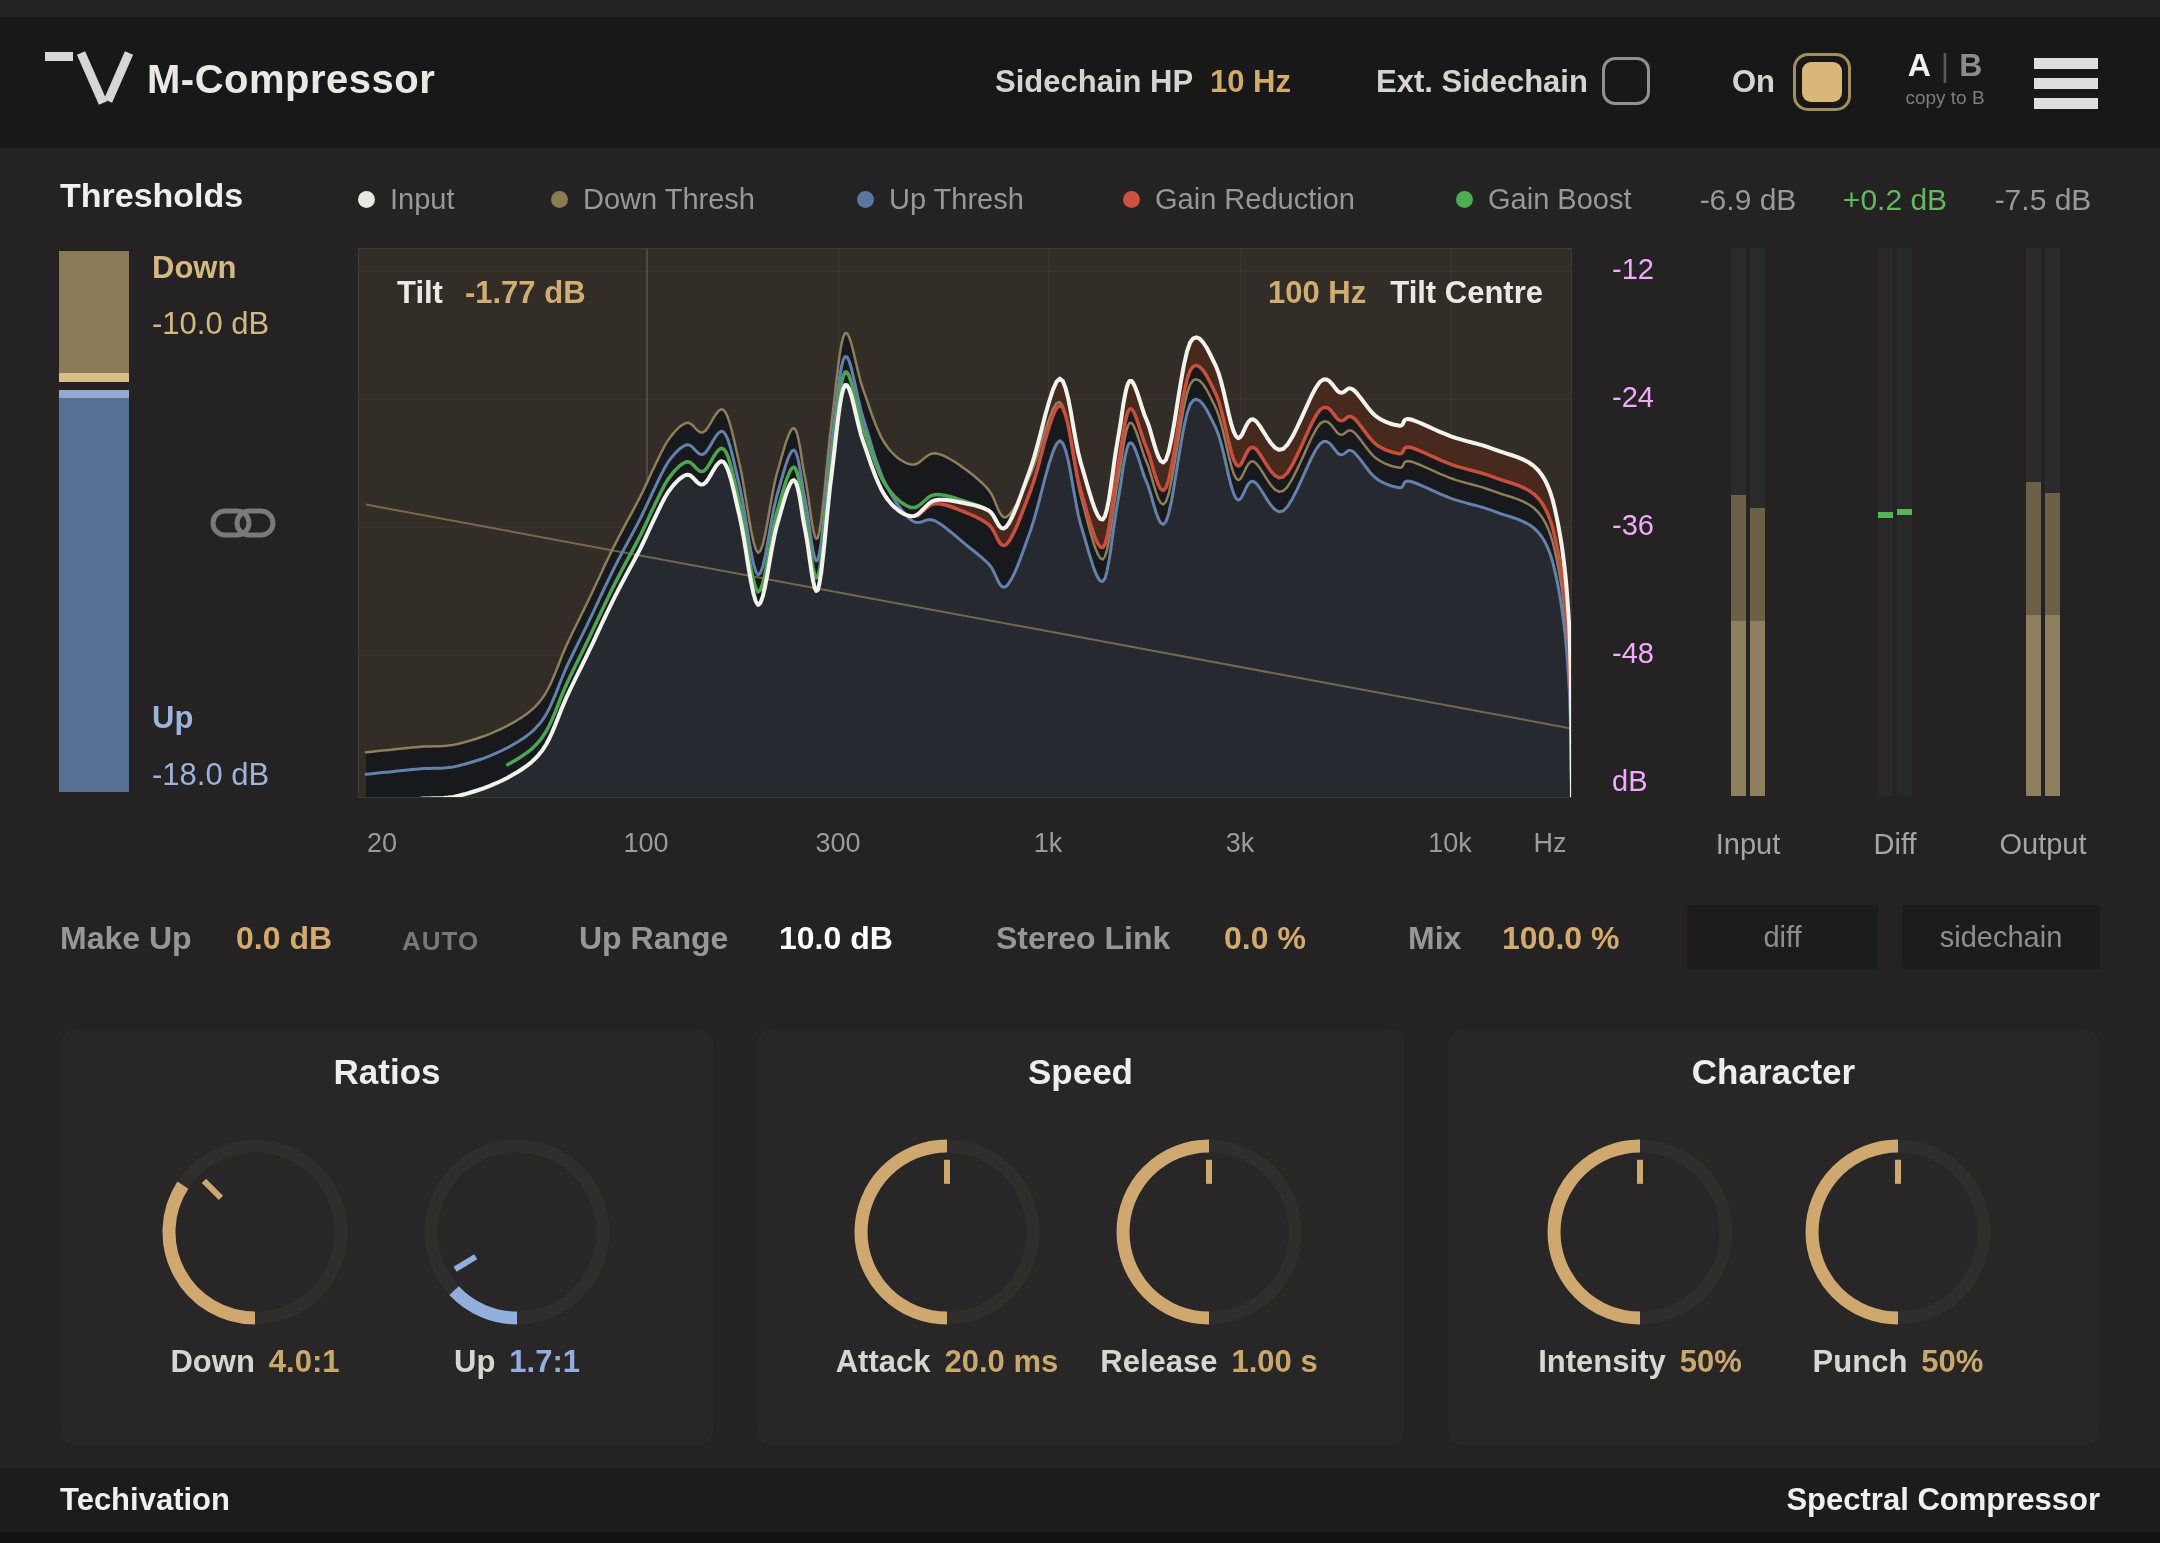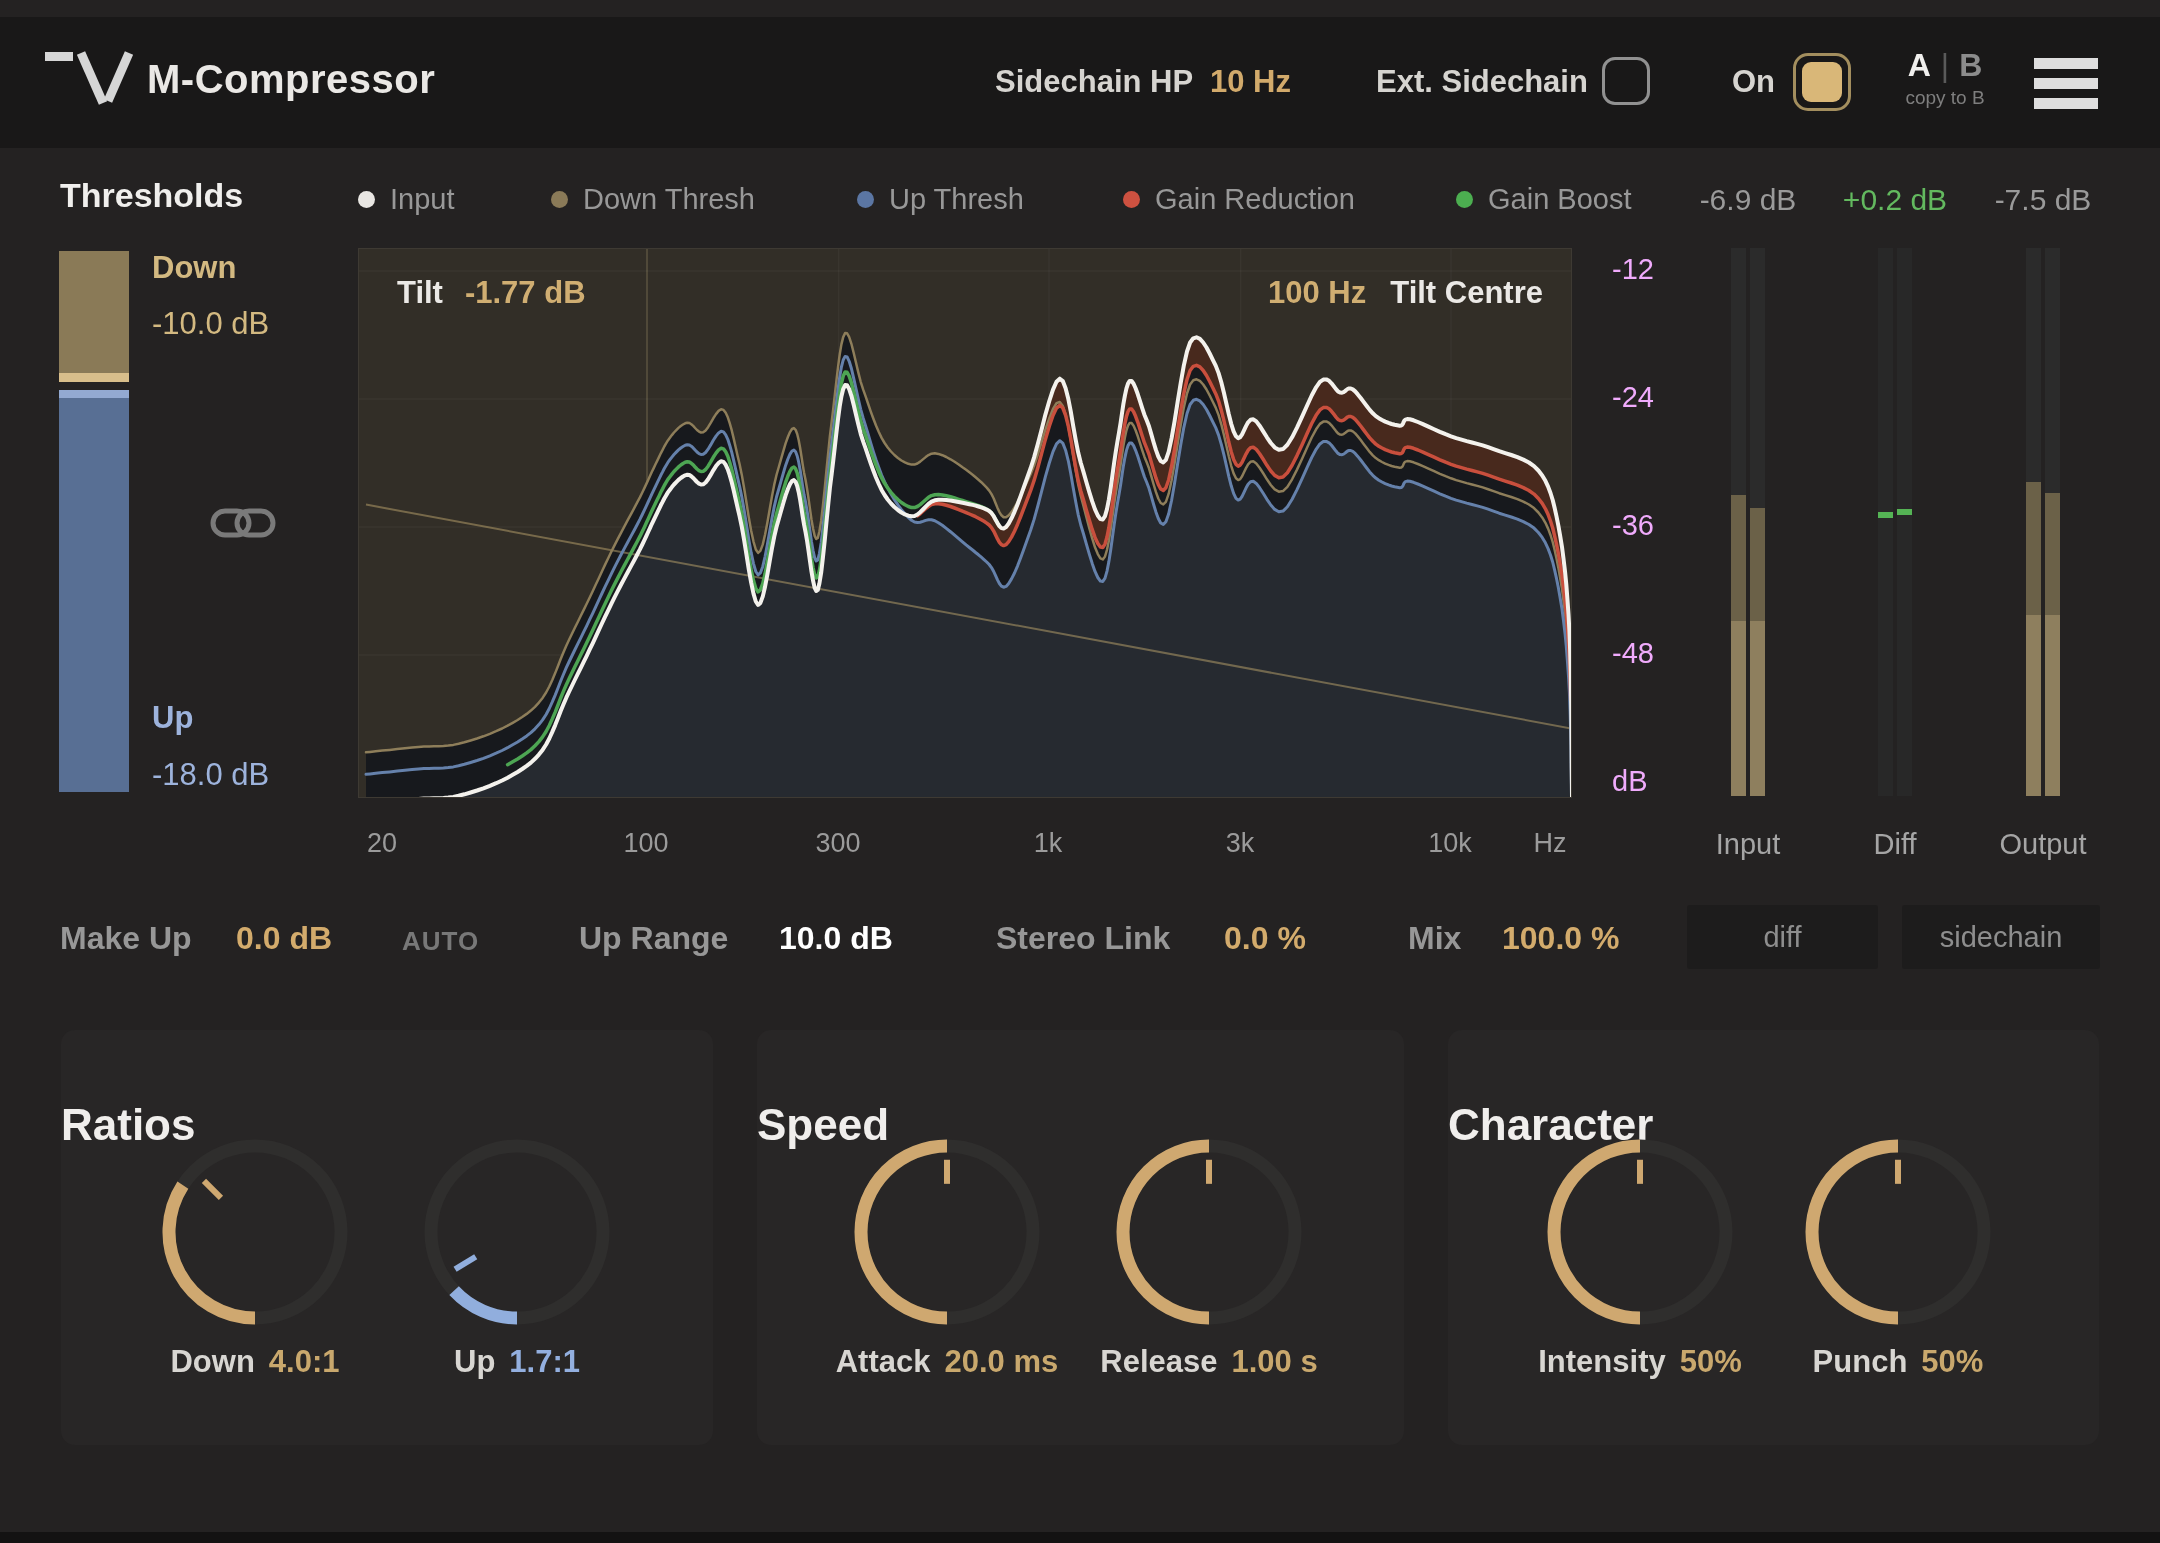--- a/index.html
+++ b/index.html
@@ -68,21 +68,21 @@
   .v-tan{color:#d3ab6c;}
   .v-blue{color:#ffffff;}
   .ctl-auto{position:absolute;left:402px;top:926px;font-size:26px;font-weight:700;color:#787878;letter-spacing:1px;cursor:pointer;}
   .btn{position:absolute;top:905px;height:64px;background:#1d1c1c;border-radius:3px;
        display:flex;align-items:center;justify-content:center;font-size:29px;color:#8e8e8e;cursor:pointer;}
   .btn-diff{left:1687px;width:191px;}
   .btn-sidechain{left:1902px;width:198px;}
 
   
   .panel{position:absolute;top:1030px;height:415px;background:#282626;border-radius:14px;}
-  .panel-title{position:absolute;top:1052px;font-size:44px;font-weight:700;color:#f0eeec;margin-top:48px;}
+  .panel-title{position:absolute;top:1052px;text-align:center;font-size:35px;font-weight:700;color:#f0eeec;}
   .knob{position:absolute;cursor:grab;}
   .knob-label{position:absolute;top:1344px;width:340px;text-align:center;font-size:31px;white-space:nowrap;}
   .knob-label .kl{color:#d8d6d2;font-weight:600;}
   .knob-label .kv{font-weight:600;margin-left:14px;}
 
   
   .footer{position:absolute;left:0;top:1468px;width:2160px;height:64px;background:#1d1c1c;}
   .footer-brand{position:absolute;left:60px;top:0;line-height:64px;font-size:31px;font-weight:700;color:#f2f0ee;}
   .footer-product{position:absolute;right:60px;top:0;line-height:64px;font-size:31px;font-weight:700;color:#f2f0ee;}
   .footer-strip{position:absolute;left:0;top:1532px;width:2160px;height:11px;background:#131212;}
@@ -280,15 +280,19 @@
       </svg>
       <div class="knob-label" style="left: 1470px;"><span class="kl">Intensity</span><span class="kv" style="color: rgb(201, 168, 109);">50%</span></div>
       <svg width="200" height="200" viewBox="0 0 200 200" class="knob" style="left: 1798px; top: 1132px;">
         <circle cx="100" cy="100" r="86" fill="none" stroke="#2f2e2d" stroke-width="13"></circle>
         <path d="M100.00000000000001 186 A86 86 0 0 1 100.00 14.00" fill="none" stroke="#cfa870" stroke-width="13"></path>
         <line x1="100.00" y1="51.84" x2="100.00" y2="27.76" stroke="#cfa870" stroke-width="6"></line>
       </svg>
       <div class="knob-label" style="left: 1728px;"><span class="kl">Punch</span><span class="kv" style="color: rgb(201, 168, 109);">50%</span></div>
     </div>
 
+  <footer class="footer">
+    <div class="footer-brand">Techivation</div>
+    <div class="footer-product">Spectral Compressor</div>
+  </footer>
   <div class="footer-strip"></div>
 
 </div>
 
 </body></html>

